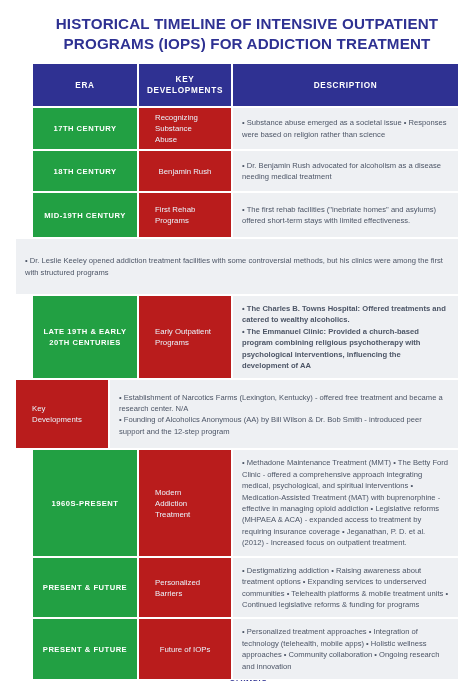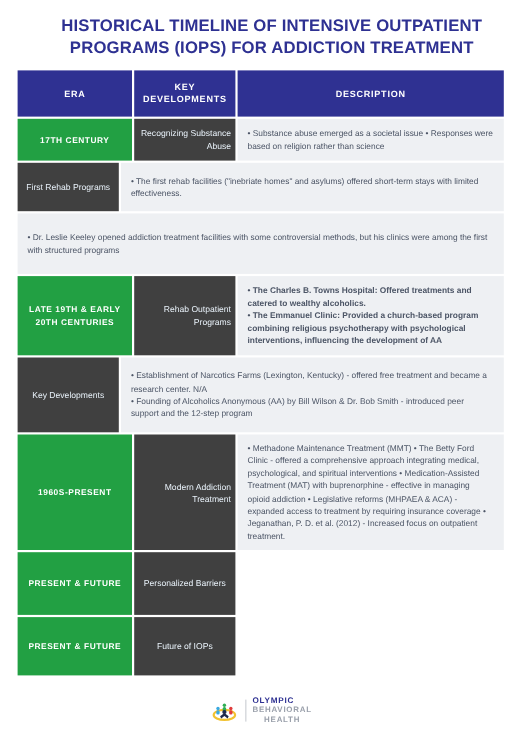--- a/index.html
+++ b/index.html
@@ -60,30 +60,31 @@
     width: 104px;
     flex: 0 0 104px;
     background: #22a043;
     color: #ffffff;
     font-size: 7.6px;
     font-weight: bold;
     letter-spacing: 0.5px;
     text-align: center;
     line-height: 11px;
     padding: 4px 3px;
+    margin-left: 17px;
   }
   .c-key {
     width: 92px;
     flex: 0 0 92px;
-    background: #404040;
+    background: #b91c1c;
     color: #e9f2fa;
     font-size: 7.8px;
-    text-align: right;
+    text-align: left;
     line-height: 11px;
-    padding: 4px 4px;
+    padding: 4px 16px;
   }
   .c-desc {
     flex: 1 1 auto;
     background: #eef0f3;
     color: #4c5566;
     font-size: 7.6px;
     line-height: 11.4px;
     text-align: left;
     justify-content: flex-start;
     padding: 7px 9px;
@@ -179,37 +180,45 @@
     </div>
 
     <div class="row h1">
       <div class="c-era">17TH CENTURY</div>
       <div class="c-key">Recognizing Substance Abuse</div>
       <div class="c-desc">
           <span class="desc-text">• Substance abuse emerged as a societal issue • Responses were based on religion rather than science</span>
         </div>
     </div>
 
+    <div class="row h2">
+      <div class="c-era">18TH CENTURY</div>
+      <div class="c-key">Benjamin Rush</div>
+      <div class="c-desc">
+          <span class="desc-text">•  Dr. Benjamin Rush advocated for alcoholism as a disease needing medical treatment</span>
+        </div>
+    </div>
 
     <div class="row h3">
+      <div class="c-era">MID-19TH CENTURY</div>
       <div class="c-key">First Rehab Programs</div>
       <div class="c-desc">
           <span class="desc-text">•  The first rehab facilities ("inebriate homes" and asylums) offered short-term stays with limited effectiveness.</span>
         </div>
     </div>
 
     <div class="row h4">
       <div class="c-desc">
           <span class="desc-text">• Dr. Leslie Keeley opened addiction treatment facilities with some controversial methods, but his clinics were among the first with structured programs</span>
         </div>
     </div>
 
     <div class="row h5">
       <div class="c-era">LATE 19TH &amp; EARLY 20TH CENTURIES</div>
-      <div class="c-key">Rehab Outpatient Programs</div>
+      <div class="c-key">Early Outpatient Programs</div>
       <div class="c-desc">
           <span class="desc-text" style="white-space:pre-line;font-weight:bold;">• The Charles B. Towns Hospital: Offered treatments and catered to wealthy alcoholics.
 • The Emmanuel Clinic: Provided a church-based program combining religious psychotherapy with psychological interventions, influencing the development of AA</span>
         </div>
     </div>
 
     <div class="row h6">
       <div class="c-key">Key Developments</div>
       <div class="c-desc">
           <span class="desc-text" style="white-space:pre-line;">• Establishment of Narcotics Farms (Lexington, Kentucky) - offered free treatment and became a research center. N/A
@@ -221,25 +230,31 @@
       <div class="c-era">1960S-PRESENT</div>
       <div class="c-key">Modern Addiction Treatment</div>
       <div class="c-desc">
           <span class="desc-text">• Methadone Maintenance Treatment (MMT) • The Betty Ford Clinic - offered a comprehensive approach integrating medical, psychological, and spiritual interventions • Medication-Assisted Treatment (MAT) with buprenorphine - effective in managing opioid addiction • Legislative reforms (MHPAEA &amp; ACA) - expanded access to treatment by requiring insurance coverage • Jeganathan, P. D. et al. (2012) - Increased focus on outpatient treatment.</span>
         </div>
     </div>
 
     <div class="row h8">
       <div class="c-era">PRESENT &amp; FUTURE</div>
       <div class="c-key">Personalized Barriers</div>
+      <div class="c-desc">
+          <span class="desc-text">•  Destigmatizing addiction •  Raising awareness about treatment options •  Expanding services to underserved communities •  Telehealth platforms &amp; mobile treatment units •  Continued legislative reforms &amp; funding for programs</span>
+        </div>
     </div>
 
     <div class="row h9">
       <div class="c-era">PRESENT &amp; FUTURE</div>
       <div class="c-key">Future of IOPs</div>
+      <div class="c-desc">
+          <span class="desc-text">•  Personalized treatment approaches •  Integration of technology (telehealth, mobile apps) •  Holistic wellness approaches • Community collaboration •  Ongoing research and innovation</span>
+        </div>
     </div>
 
   </div>
 
   <div class="footer">
     <div class="logo">
       <span class="logo-mark">
         <svg viewBox="0 0 40 40" width="26" height="26" xmlns="http://www.w3.org/2000/svg">
           <ellipse cx="20" cy="26" rx="15" ry="7" fill="none" stroke="#f2c230" stroke-width="3"></ellipse>
           <g>

